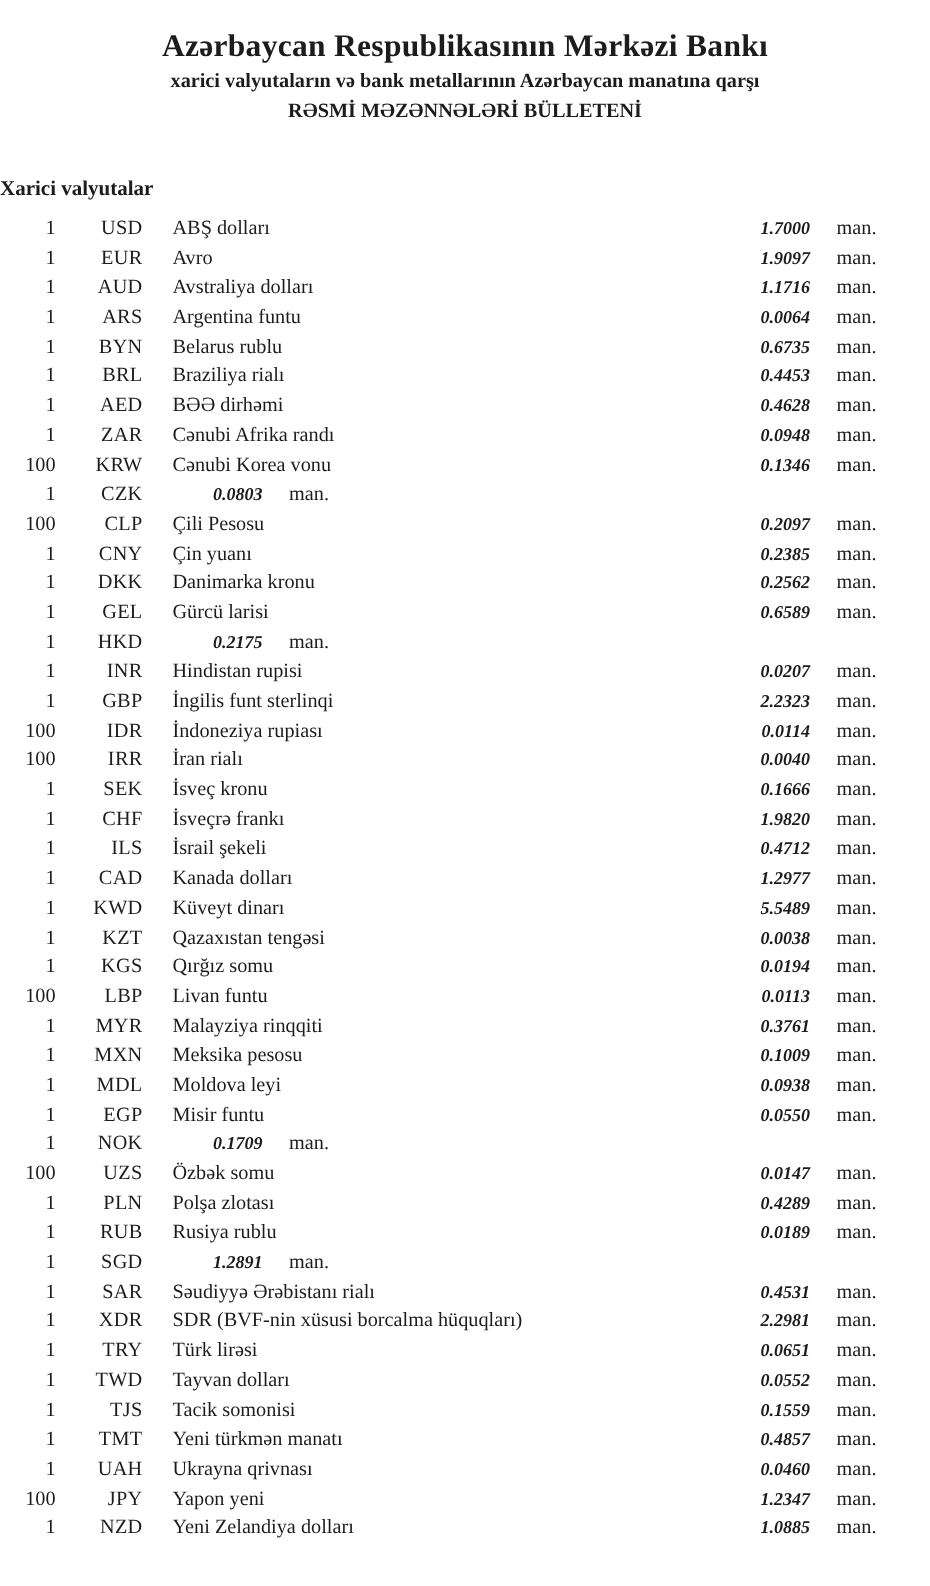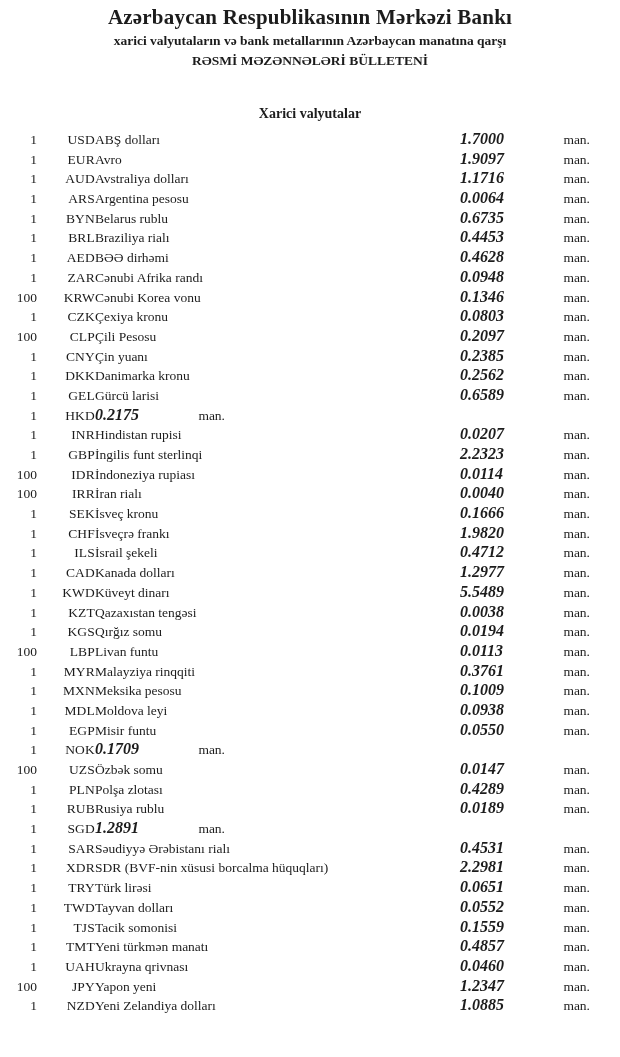--- a/index.html
+++ b/index.html
@@ -5,61 +5,60 @@
   html, body { margin: 0; padding: 0; background: #ffffff; }
   .page {
     position: relative;
     width: 620px;
     height: 1057px;
     background: #ffffff;
     color: #1c1c1c;
     font-family: "Liberation Serif", serif;
     overflow: hidden;
     box-sizing: border-box;
-    padding-top: 4px;
+    padding-top: 17px;
   }
   .bank-title {
     margin: 0;
     text-align: center;
     font-size: 21px;
     font-weight: bold;
     line-height: 27px;
     letter-spacing: 0.2px;
   }
   .sub-line {
     text-align: center;
     font-size: 13.5px;
     font-weight: bold;
     line-height: 20px;
     white-space: pre-wrap;
   }
   .sub-line.first { margin-top: 2px; }
   .section-title {
     margin: 33px 0 0 0;
-    text-align: center;
     font-size: 14px;
     font-weight: bold;
     line-height: 20px;
   }
   .rates {
     margin-top: 5px;
   }
   .row {
     display: flex;
     align-items: baseline;
     height: 19.69px;
     font-size: 13.5px;
     line-height: 19.69px;
     padding-right: 30px;
   }
   .qty   { width: 37px; text-align: right; flex: none; }
   .code  { width: 54px; margin-left: 4px; text-align: right; flex: none; letter-spacing: 0.2px; }
-  .name  { flex: 1 1 auto; padding-left: 0px; white-space: nowrap; overflow: hidden; }
-  .rate  { width: 80px; text-align: left; flex: none; font-weight: bold; font-style: italic; font-size: 16px; }
-  .unit  { width: 38px; margin-left: 12px; flex: none; text-align: right; }
+  .name  { flex: 1 1 auto; padding-left: 0px; white-space: nowrap; overflow: hidden; margin-left: 20px; }
+  .rate  { width: 80px; text-align: right; flex: none; font-weight: bold; font-style: italic; font-size: 12px; }
+  .unit  { width: 38px; margin-left: 12px; flex: none; text-align: center; }
 </style>
 </head>
 <body>
 
 <div class="page">
   <h1 class="bank-title">Azərbaycan Respublikasının Mərkəzi Bankı</h1>
   <div class="sub-line">xarici valyutaların və bank metallarının Azərbaycan manatına qarşı</div>
   <div class="sub-line">RƏSMİ MƏZƏNNƏLƏRİ BÜLLETENİ</div>
 
   <h2 class="section-title">Xarici valyutalar</h2>
@@ -85,21 +84,21 @@
     <span class="qty">1</span>
     <span class="code">AUD</span>
     <span class="name">Avstraliya dolları</span>
     <span class="rate">1.1716</span>
     <span class="unit">man.</span>
   </div>
 
   <div class="row">
     <span class="qty">1</span>
     <span class="code">ARS</span>
-    <span class="name">Argentina pesosu</span>
+    <span class="name">Argentina funtu</span>
     <span class="rate">0.0064</span>
     <span class="unit">man.</span>
   </div>
 
   <div class="row">
     <span class="qty">1</span>
     <span class="code">BYN</span>
     <span class="name">Belarus rublu</span>
     <span class="rate">0.6735</span>
     <span class="unit">man.</span>
@@ -133,21 +132,20 @@
     <span class="qty">100</span>
     <span class="code">KRW</span>
     <span class="name">Cənubi Korea vonu</span>
     <span class="rate">0.1346</span>
     <span class="unit">man.</span>
   </div>
 
   <div class="row">
     <span class="qty">1</span>
     <span class="code">CZK</span>
-    <span class="name">Çexiya kronu</span>
     <span class="rate">0.0803</span>
     <span class="unit">man.</span>
   </div>
 
   <div class="row">
     <span class="qty">100</span>
     <span class="code">CLP</span>
     <span class="name">Çili Pesosu</span>
     <span class="rate">0.2097</span>
     <span class="unit">man.</span>

